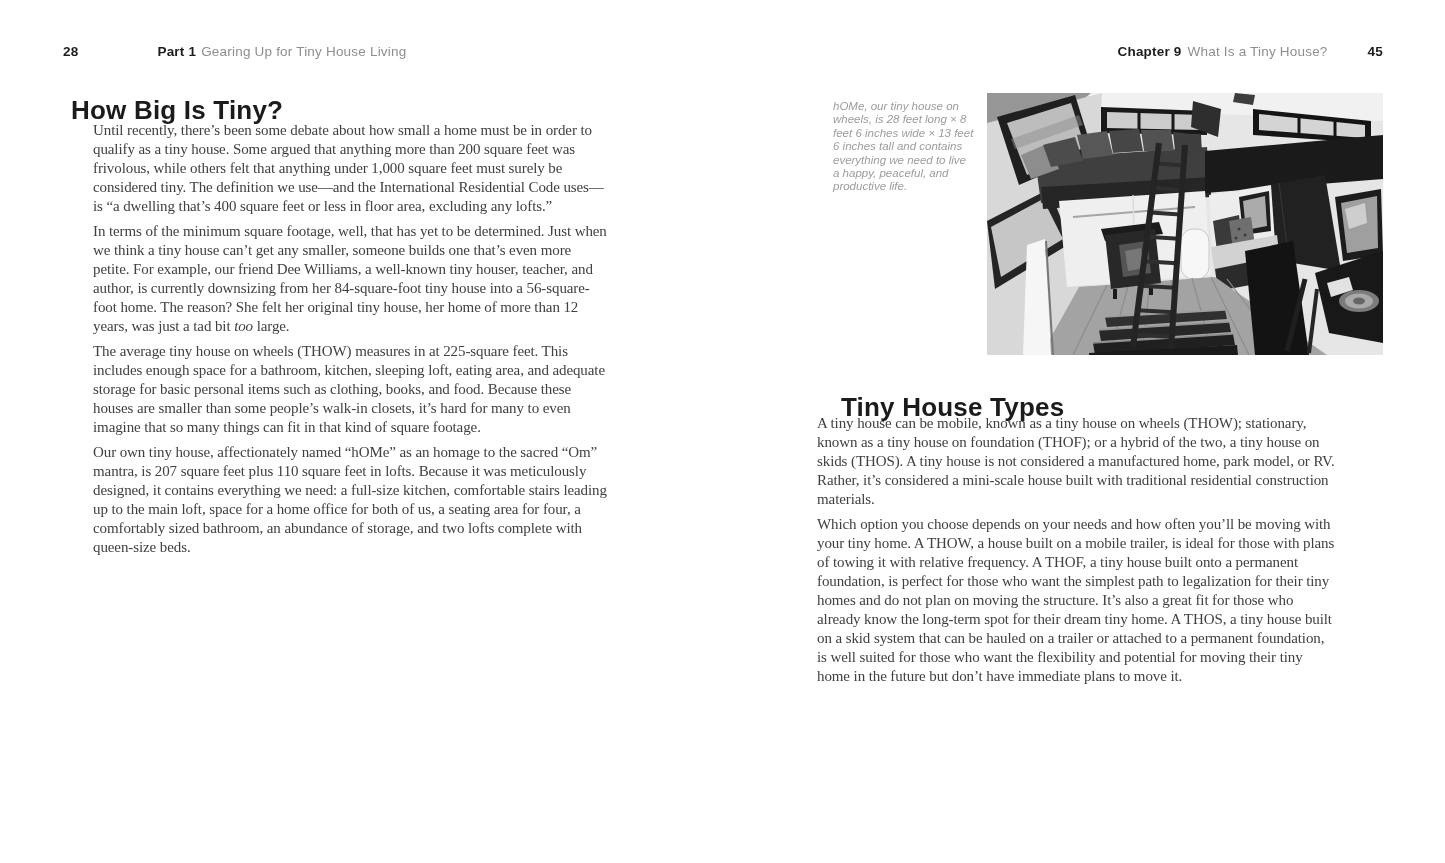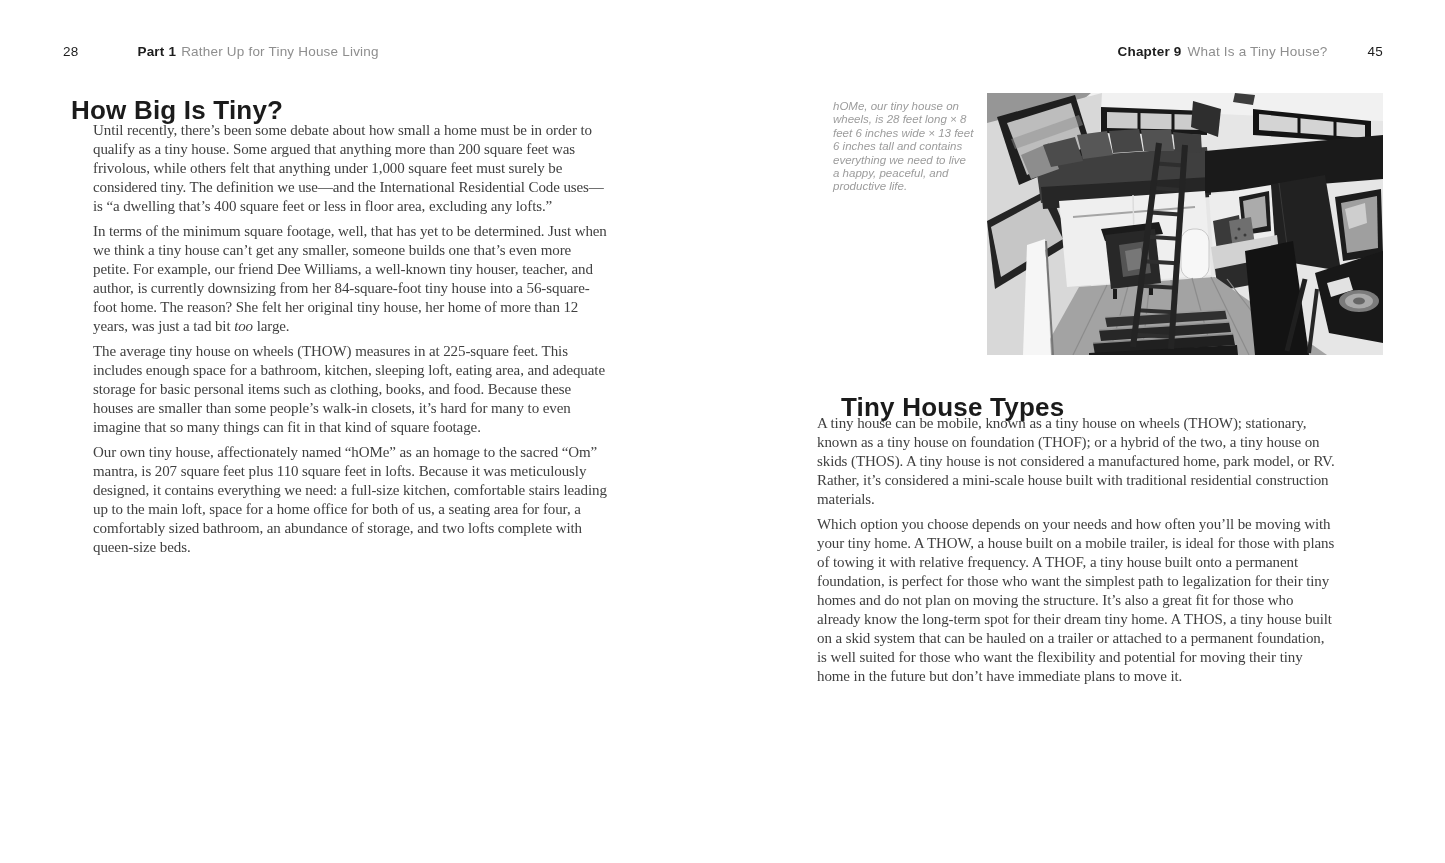--- a/index.html
+++ b/index.html
@@ -1,25 +1,25 @@
 <!DOCTYPE html>
 <html><head>
 <meta charset="utf-8">
 <style>
   html,body{margin:0;padding:0;}
   body{
     width:1445px;height:863px;background:#ffffff;position:relative;overflow:hidden;
     font-family:"Liberation Sans", sans-serif;
   }
   .running-head{position:absolute;top:44px;font-size:13.5px;letter-spacing:.2px;white-space:nowrap;}
-  .running-head .rh-num{font-weight:normal;color:#1d1d1d;margin-top:12px;}
+  .running-head .rh-num{font-weight:bold;color:#1d1d1d;margin-top:12px;}
   .running-head .rh-bold{font-weight:bold;color:#1d1d1d;}
   .running-head .rh-muted{color:#8e8e8e;}
   #head-left{left:63px;}
-  #head-left .rh-bold{margin-left:59px;}
+  #head-left .rh-bold{margin-left:79px;}
   #head-left .rh-muted{margin-left:5px;}
   #head-right{right:62px;text-align:right;}
   #head-right .rh-muted{margin-left:6px;}
   #head-right .rh-num{margin-left:40px;}
   h1.section-heading{
     position:absolute;margin:8px;font-family:"Liberation Sans", sans-serif;
     font-weight:bold;font-size:26px;letter-spacing:.2px;color:#1b1b1b;white-space:nowrap;
   }
   #heading-left{left:63px;top:87px;}
   #heading-right{left:833px;top:384px;text-align:center;}
@@ -38,21 +38,21 @@
   }
   #photo-figure{position:absolute;left:987px;top:93px;width:396px;height:262px;margin:0;}
   #photo-figure svg{display:block;width:396px;height:262px;}
 </style>
 </head>
 <body>
 
 <div>
 
   <header id="head-left" class="running-head">
-    <span class="rh-num">28</span><span class="rh-bold">Part 1</span><span class="rh-muted">Rather Up for Tiny House Living</span>
+    <span class="rh-num">28</span><span class="rh-bold">Part 1</span><span class="rh-muted">Gearing Up for Tiny House Living</span>
   </header>
 
   <h1 id="heading-left" class="section-heading">How Big Is Tiny?</h1>
 
   <div id="col-left" class="body-col">
     <p>Until recently, there’s been some debate about how small a home must be in order to qualify as a tiny house. Some argued that anything more than 200 square feet was frivolous, while others felt that anything under 1,000 square feet must surely be considered tiny. The definition we use—and the International Residential Code uses—is “a dwelling that’s 400 square feet or less in floor area, excluding any lofts.”</p>
     <p><span>In terms of the minimum square footage, well, that has yet to be determined. Just when we think a tiny house can’t get any smaller, someone builds one that’s even more petite. For example, our friend Dee Williams, a well-known tiny houser, teacher, and author, is currently downsizing from her 84-square-foot tiny house into a 56-square-foot home. The reason? She felt her original tiny house, her home of more than 12 years, was just a tad bit </span><em>too</em><span> large.</span></p>
     <p>The average tiny house on wheels (THOW) measures in at 225-square feet. This includes enough space for a bathroom, kitchen, sleeping loft, eating area, and adequate storage for basic personal items such as clothing, books, and food. Because these houses are smaller than some people’s walk-in closets, it’s hard for many to even imagine that so many things can fit in that kind of square footage.</p>
     <p>Our own tiny house, affectionately named “hOMe” as an homage to the sacred “Om” mantra, is 207 square feet plus 110 square feet in lofts. Because it was meticulously designed, it contains everything we need: a full-size kitchen, comfortable stairs leading up to the main loft, space for a home office for both of us, a seating area for four, a comfortably sized bathroom, an abundance of storage, and two lofts complete with queen-size beds.</p>
   </div>

